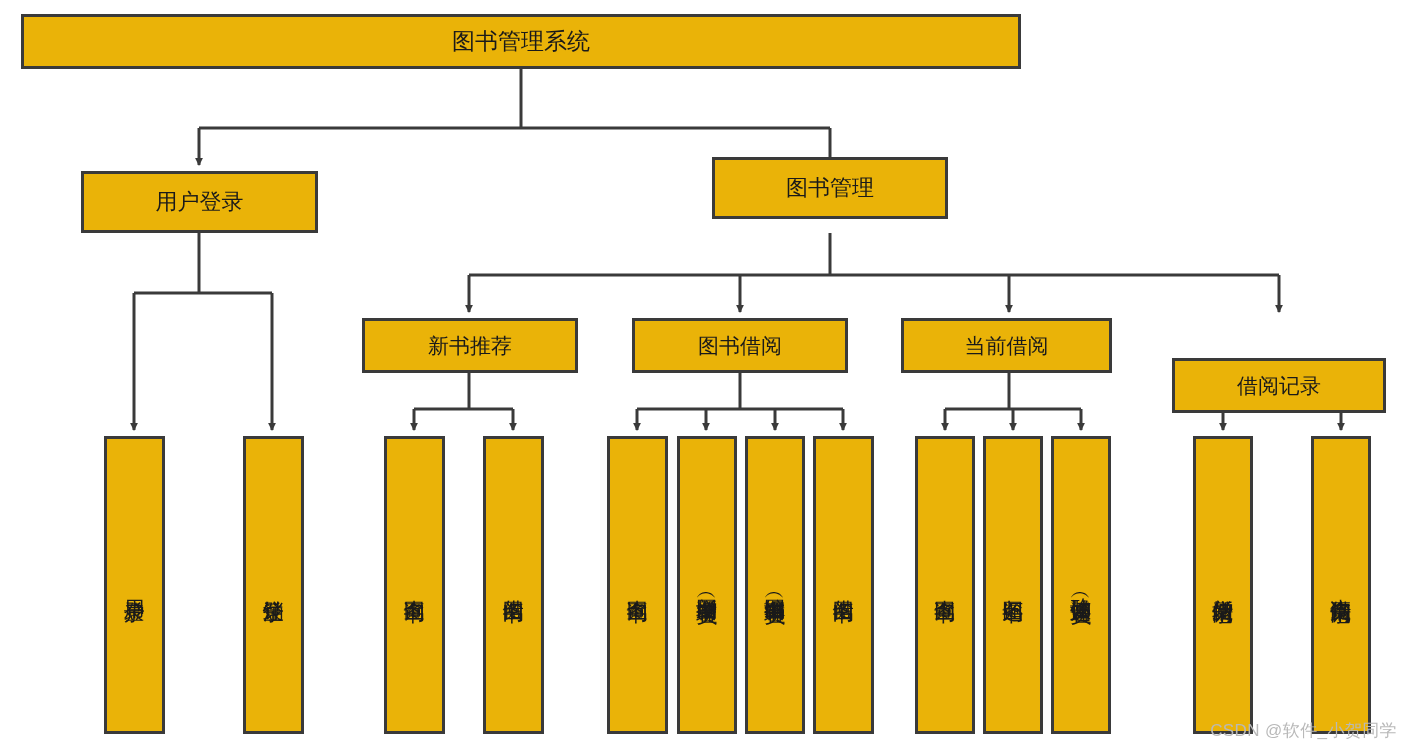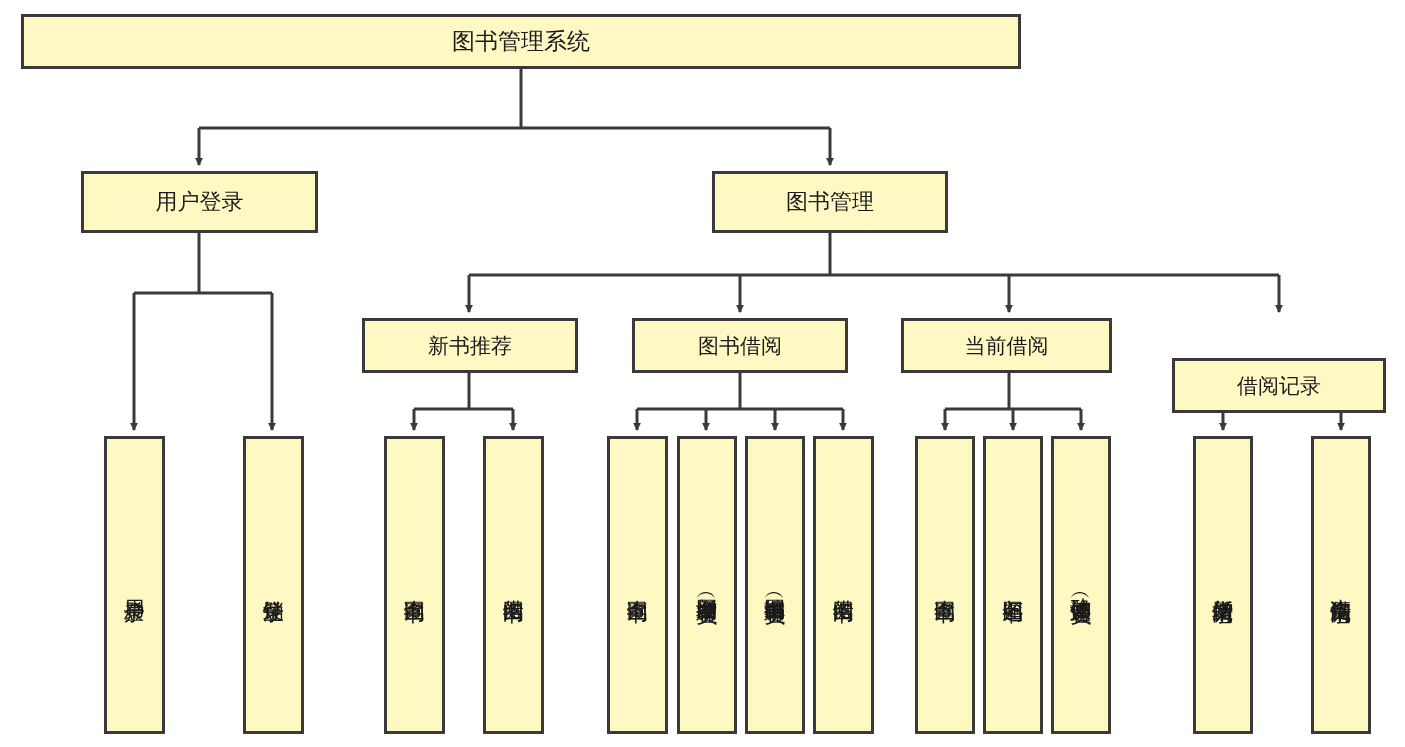--- a/index.html
+++ b/index.html
@@ -22,21 +22,21 @@
     position: absolute;
     left: 0;
     top: 0;
     width: 1405px;
     height: 747px;
   }
   .node {
     position: absolute;
     box-sizing: border-box;
     border: 3px solid #3a3a3a;
-    background: #fef9c3;
+    background: #eab308;
     color: #1a1a1a;
     display: flex;
     align-items: center;
     justify-content: center;
     text-align: center;
     line-height: 1.12;
   }
   .node.root {
     font-size: 23px;
   }
@@ -128,21 +128,21 @@
   </svg>
 
   <div class="node root" style="left:21px; top:14px; width:1000px; height:55px;">
     <span class="label">图书管理系统</span>
   </div>
 
   <div class="node level1" style="left:81px; top:171px; width:237px; height:62px;">
     <span class="label">用户登录</span>
   </div>
 
-  <div class="node level1" style="left:712px; top:171px; width:236px; height:62px;">
+  <div class="node level1" style="left:712px; top:157px; width:236px; height:62px;">
     <span class="label">图书管理</span>
   </div>
 
   <div class="node level2" style="left:362px; top:318px; width:216px; height:55px;">
     <span class="label">新书推荐</span>
   </div>
 
   <div class="node level2" style="left:632px; top:318px; width:216px; height:55px;">
     <span class="label">图书借阅</span>
   </div>
@@ -200,14 +200,15 @@
   </div>
 
   <div class="node leaf" style="left:1193px; top:436px; width:60px; height:298px;">
     <span class="label">新增借阅记录</span>
   </div>
 
   <div class="node leaf" style="left:1311px; top:436px; width:60px; height:298px;">
     <span class="label">查询借阅记录</span>
   </div>
 
+  <div id="watermark">CSDN @软件_小贺同学</div>
 
 </div>
 
 </body></html>

